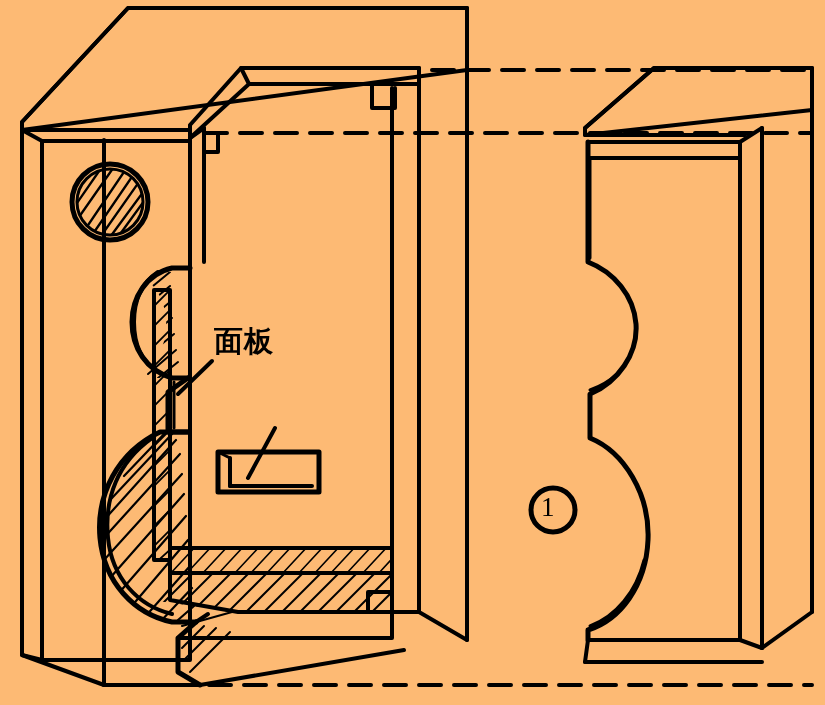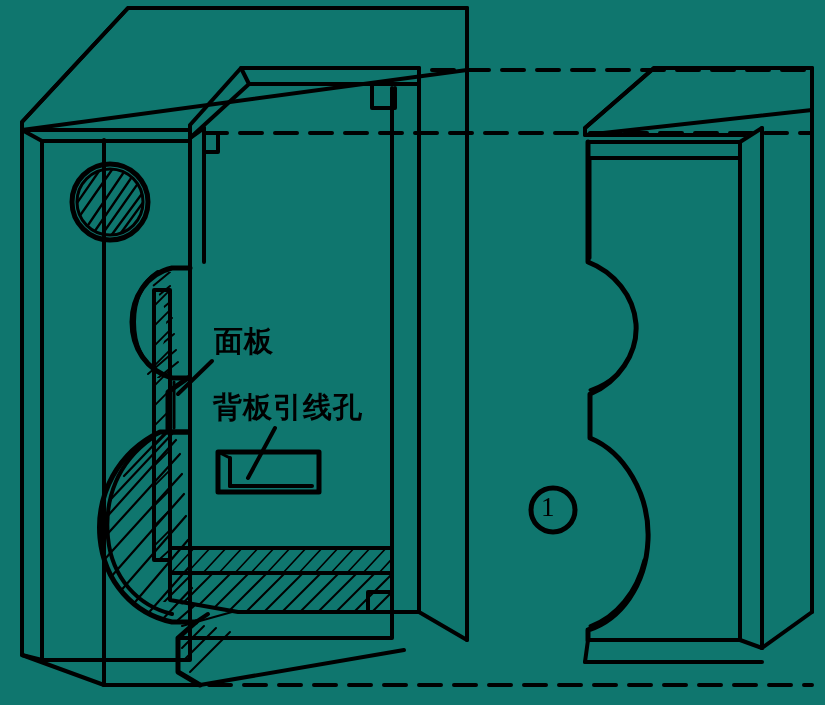--- a/index.html
+++ b/index.html
@@ -8,21 +8,21 @@
     padding: 0;
     background: #ffffff;
   }
   body {
     font-family: "Liberation Sans", sans-serif;
   }
   #canvas-wrap {
     position: relative;
     width: 825px;
     height: 705px;
-    background: #0f766e;
+    background: #fdba74;
     overflow: hidden;
   }
   #drawing {
     position: absolute;
     left: 0;
     top: 0;
     width: 825px;
     height: 705px;
     display: block;
   }
@@ -318,17 +318,16 @@
 
       <g>
         <circle cx="553" cy="510" r="22" stroke-width="5"></circle>
       </g>
 
     </g>
   </svg>
 
   <div class="lbl" id="label-panel">面板</div>
 
-  <div class="lbl" id="label-lead-hole">背板引线孔</div>
 
   <div class="lbl" id="callout-number">1</div>
 
 </div>
 
 </body></html>

